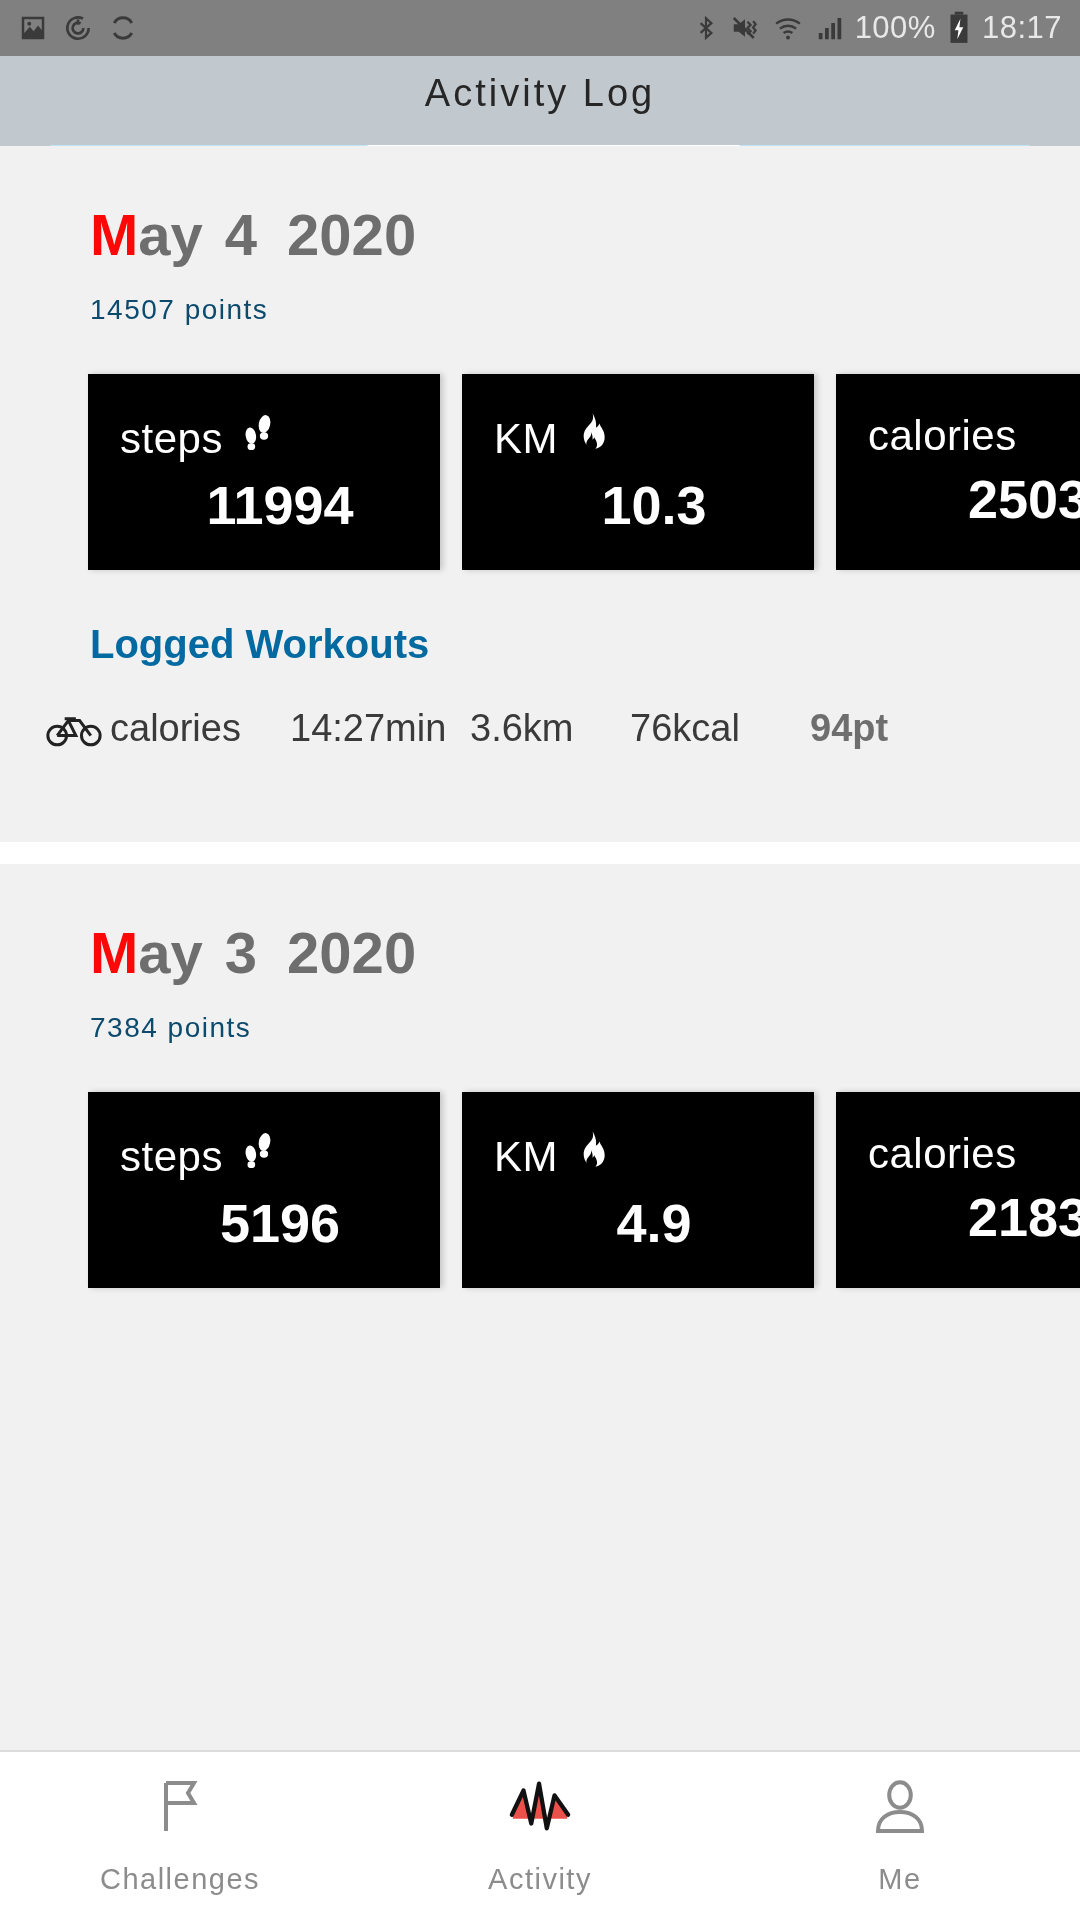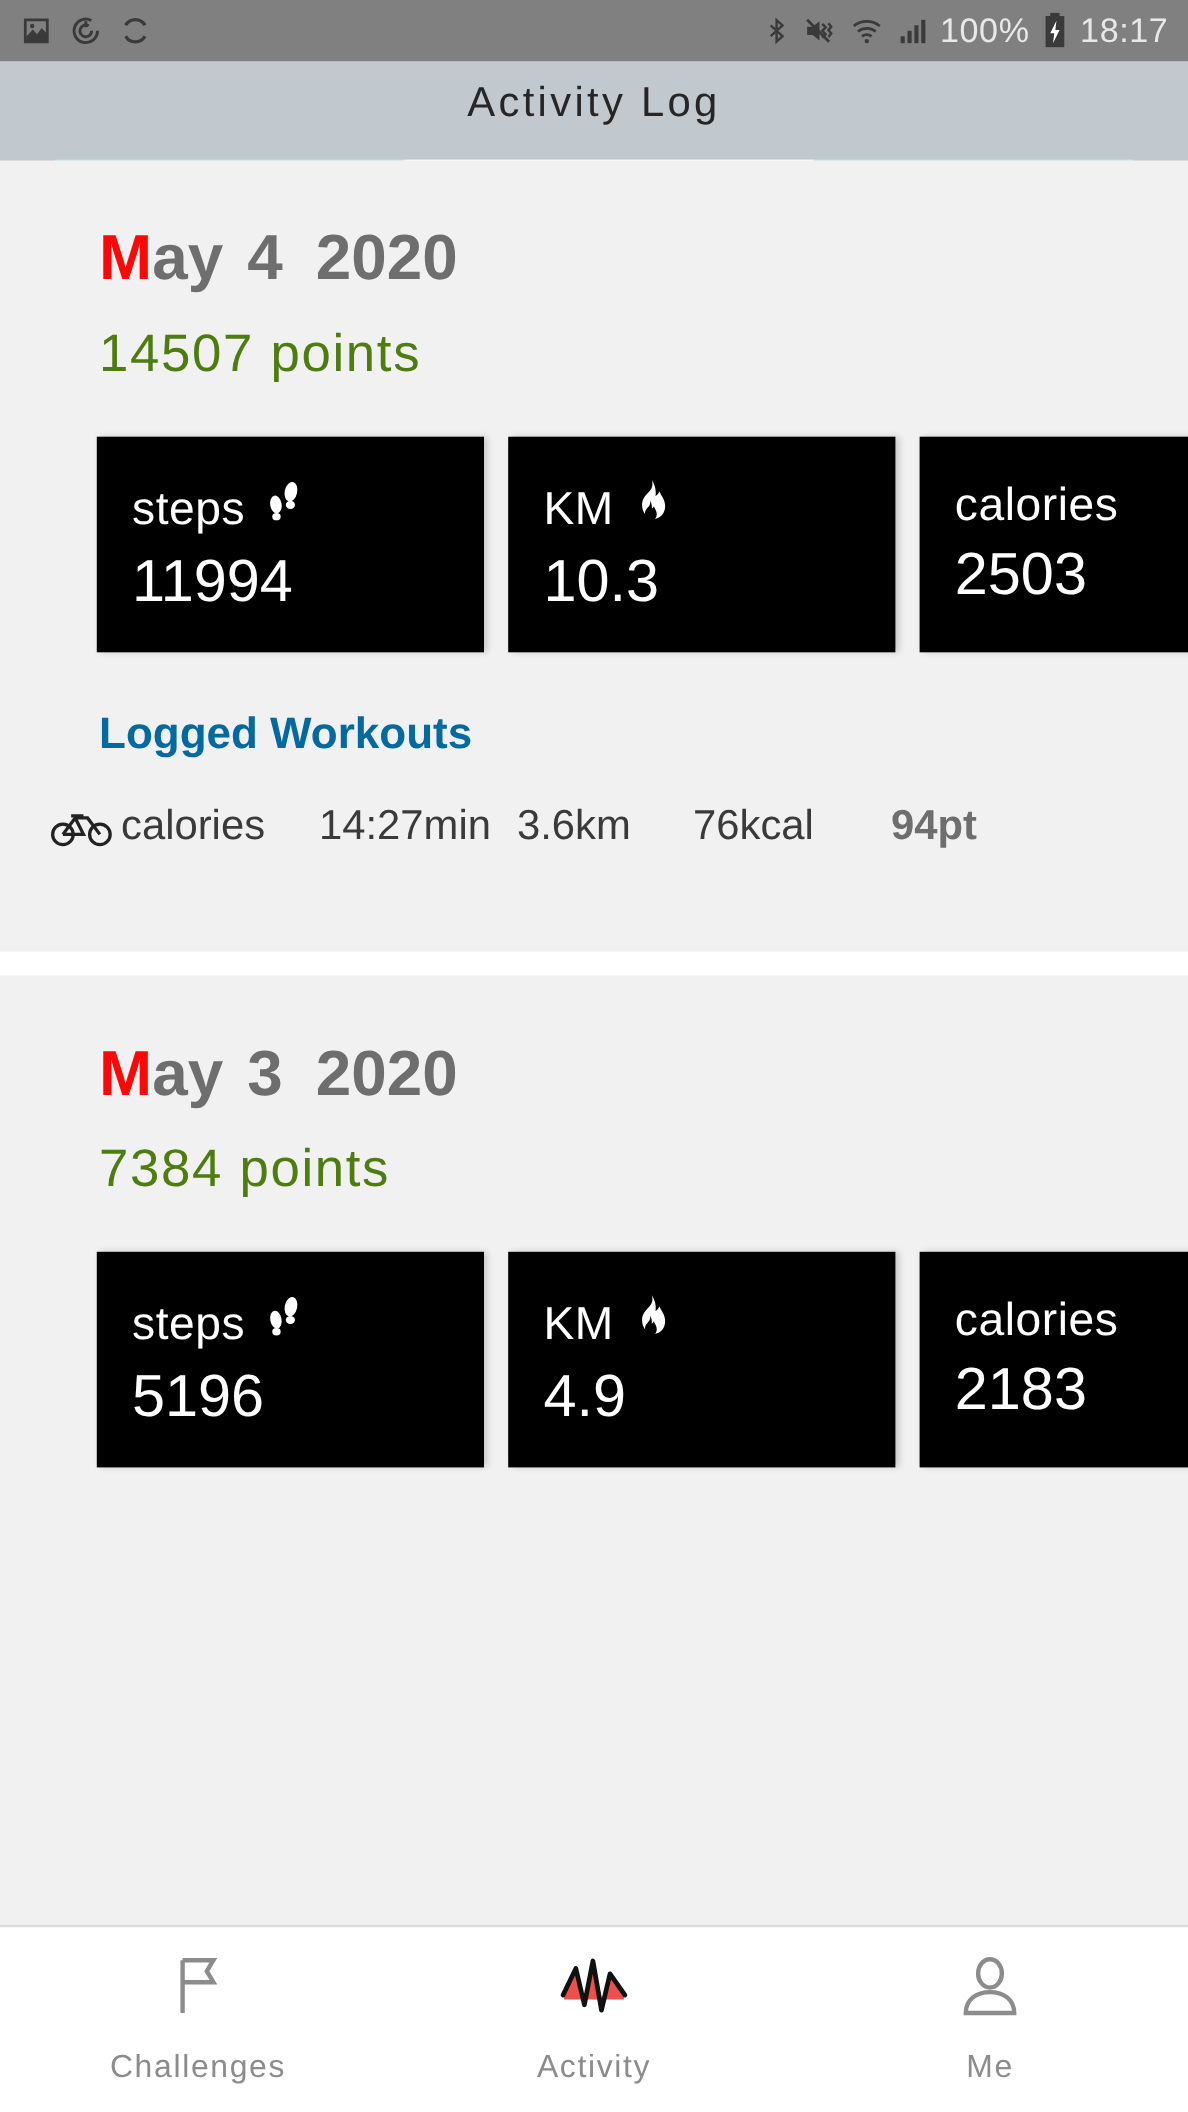--- a/index.html
+++ b/index.html
@@ -105,55 +105,56 @@
     font-size: 58px;
     font-weight: bold;
     color: #6e6e6e;
     letter-spacing: 0px;
     line-height: 1;
   }
   .date-line .mon-first { color: #fd0808; }
   .date-line .daynum { margin-left: 22px; }
   .date-line .year { margin-left: 30px; }
   .points-line {
-    font-size: 48px;
-    color: #4d7c0f;
+    font-size: 28px;
+    color: #0c4a6e;
     letter-spacing: 1.5px;
     margin-top: 30px;
   }
 
   
   .cards-row {
     display: flex;
     gap: 22px;
     margin-top: 48px;
     padding-left: 88px;
   }
   .stat-card {
     background: #000000;
     width: 352px;
     height: 196px;
     flex: 0 0 auto;
     box-sizing: border-box;
     padding: 38px 0 0 32px;
     box-shadow: 3px 0 6px rgba(0,0,0,0.18);
+    text-align: center;
   }
   .card-label-row {
     display: flex;
     align-items: center;
     gap: 14px;
     color: #ffffff;
     font-size: 42px;
     letter-spacing: 0.5px;
     white-space: nowrap;
   }
   .card-value {
     color: #ffffff;
     font-size: 54px;
-    font-weight: normal;
+    font-weight: bold;
     margin-top: 8px;
     letter-spacing: 0px;
   }
 
   
   .workouts-title {
     font-size: 40px;
     font-weight: bold;
     color: #0369a1;
     padding: 52px 0 0 90px;

